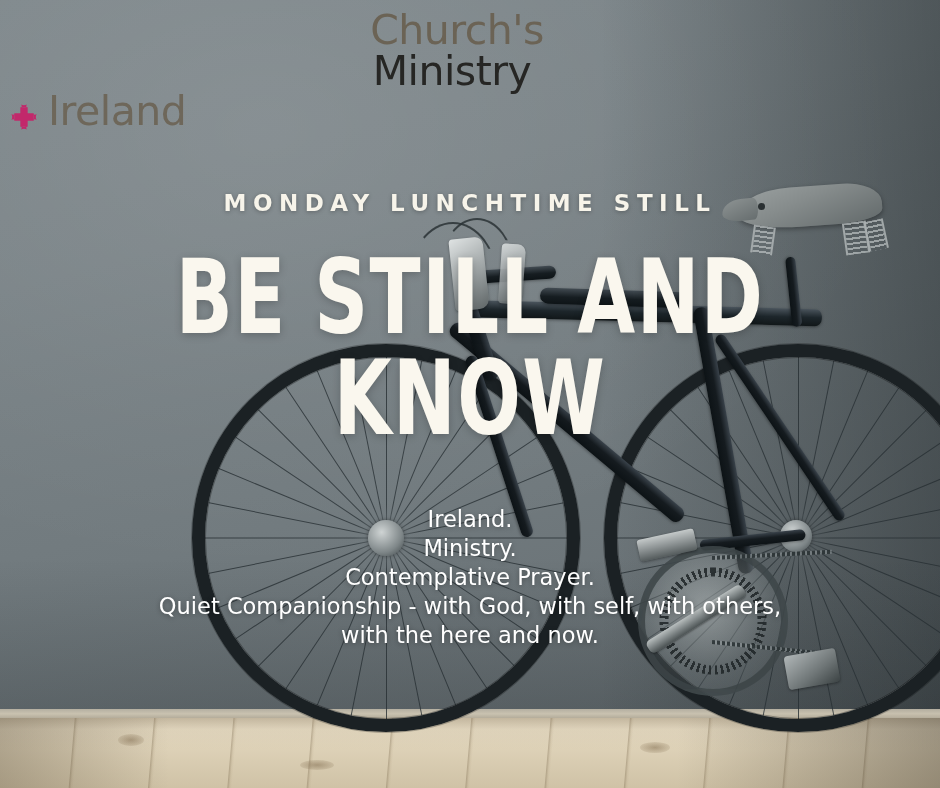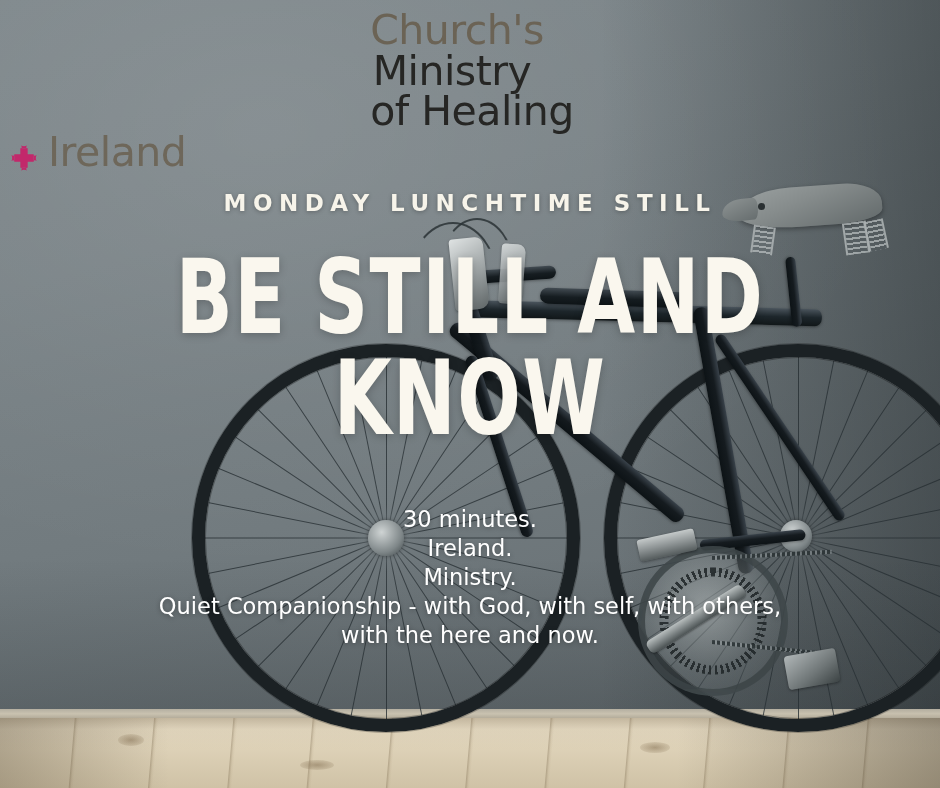--- a/index.html
+++ b/index.html
@@ -445,21 +445,20 @@
       <div class="derailleur" style="left:786px;top:652px;width:52px;height:34px;transform:rotate(-10deg);"></div>
 
     </div>
   </div>
 
   <div class="content">
 
     <div class="logo">
       <span class="logo-line logo-l1">Church's</span>
       <span class="logo-line logo-l2">Ministry</span>
-      <span class="logo-line logo-l3">of Healing</span>
       <span class="logo-line logo-l4">
         <span class="cross-icon">
           <svg viewBox="0 0 32 32" width="28" height="28" aria-hidden="true">
             <path fill="#c2286b" d="M12.6 1.6c1.1 1.4 1.1 2.6 0 4 1.1-.6 2.2-.9 3.4-.9s2.3.3 3.4.9c-1.1-1.4-1.1-2.6 0-4-1.1.6-2.2.9-3.4.9s-2.3-.3-3.4-.9z"></path>
             <path fill="#c2286b" d="M12.6 30.4c1.1-1.4 1.1-2.6 0-4 1.1.6 2.2.9 3.4.9s2.3-.3 3.4-.9c-1.1 1.4-1.1 2.6 0 4-1.1-.6-2.2-.9-3.4-.9s-2.3.3-3.4.9z"></path>
             <path fill="#c2286b" d="M1.6 12.6c1.4 1.1 2.6 1.1 4 0-.6 1.1-.9 2.2-.9 3.4s.3 2.3.9 3.4c-1.4-1.1-2.6-1.1-4 0 .6-1.1.9-2.2.9-3.4s-.3-2.3-.9-3.4z"></path>
             <path fill="#c2286b" d="M30.4 12.6c-1.4 1.1-2.6 1.1-4 0 .6 1.1.9 2.2.9 3.4s-.3 2.3-.9 3.4c1.4-1.1 2.6-1.1 4 0-.6-1.1-.9-2.2-.9-3.4s.3-2.3.9-3.4z"></path>
             <path fill="#c2286b" d="M11.8 4.9h8.4v6.9h6.9v8.4h-6.9v6.9h-8.4v-6.9H4.9v-8.4h6.9z"></path>
           </svg>
         </span>
@@ -468,21 +467,21 @@
     </div>
 
     <div class="eyebrow">MONDAY LUNCHTIME STILL</div>
 
     <div class="headline">
       <span>BE STILL AND</span>
       <span>KNOW</span>
     </div>
 
     <div class="body-copy">
-      <span>30 minutes.</span>
       <span>Ireland.</span>
       <span>Ministry.</span>
+      <span>Contemplative Prayer.</span>
       <span>Quiet Companionship - with God, with self, with others,</span>
       <span>with the here and now.</span>
     </div>
 
   </div>
 </div>
 
 </body></html>

